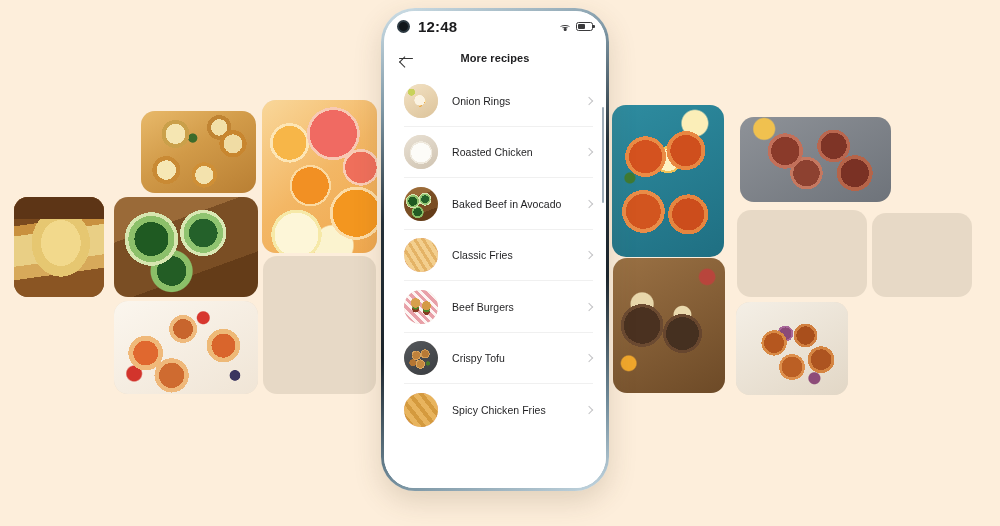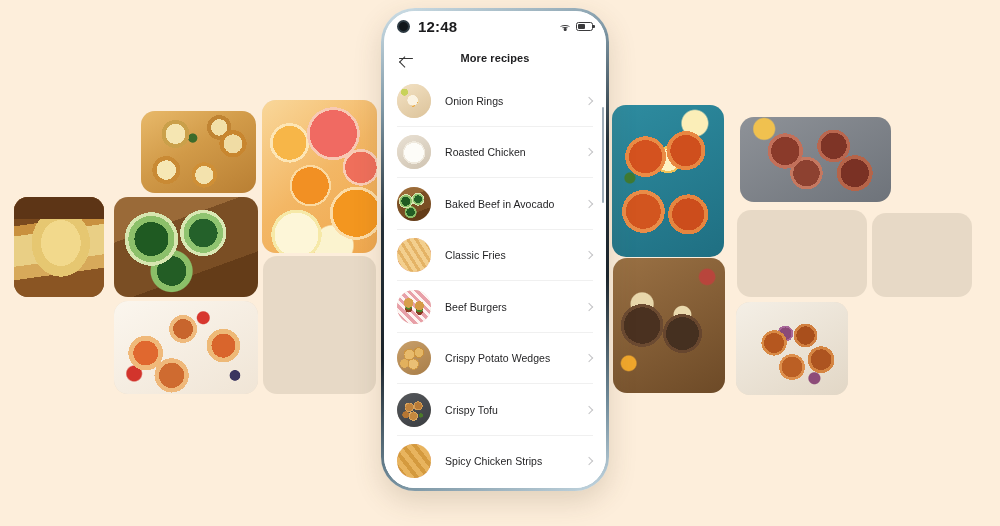--- a/index.html
+++ b/index.html
@@ -120,20 +120,21 @@
     letter-spacing: .1px;
     pointer-events: none;
   }
 
   
   .list {
     position: absolute;
     top: 64px; left: 0; right: 0; bottom: 0;
     overflow: hidden;
     background: #fff;
+    padding-left: 7px;
   }
   .row {
     height: 51.5px;
     display: flex; align-items: center;
     padding: 0 14px 0 13px;
     position: relative;
     cursor: pointer;
   }
   .row::after {
     content: ""; position: absolute;
@@ -418,37 +419,30 @@
             </div>
             <div class="row">
               <div class="thumb">
                 <div class="ph p-burgers"></div>
               </div>
               <div class="row-label">Beef Burgers</div>
               <div class="chev"></div>
             </div>
             <div class="row">
               <div class="thumb">
-                <div class="ph p-wedges"></div>
-              </div>
-              <div class="row-label">Crispy Potato Wedges</div>
-              <div class="chev"></div>
-            </div>
-            <div class="row">
-              <div class="thumb">
                 <div class="ph p-tofu"></div>
               </div>
               <div class="row-label">Crispy Tofu</div>
               <div class="chev"></div>
             </div>
             <div class="row">
               <div class="thumb">
                 <div class="ph p-chickenstrips"></div>
               </div>
-              <div class="row-label">Spicy Chicken Strips</div>
+              <div class="row-label">Spicy Chicken Fries</div>
               <div class="chev"></div>
             </div>
           </div>
 
         <div class="scrollbar"></div>
       </div>
     </div>
   </div>
 </div>
 

